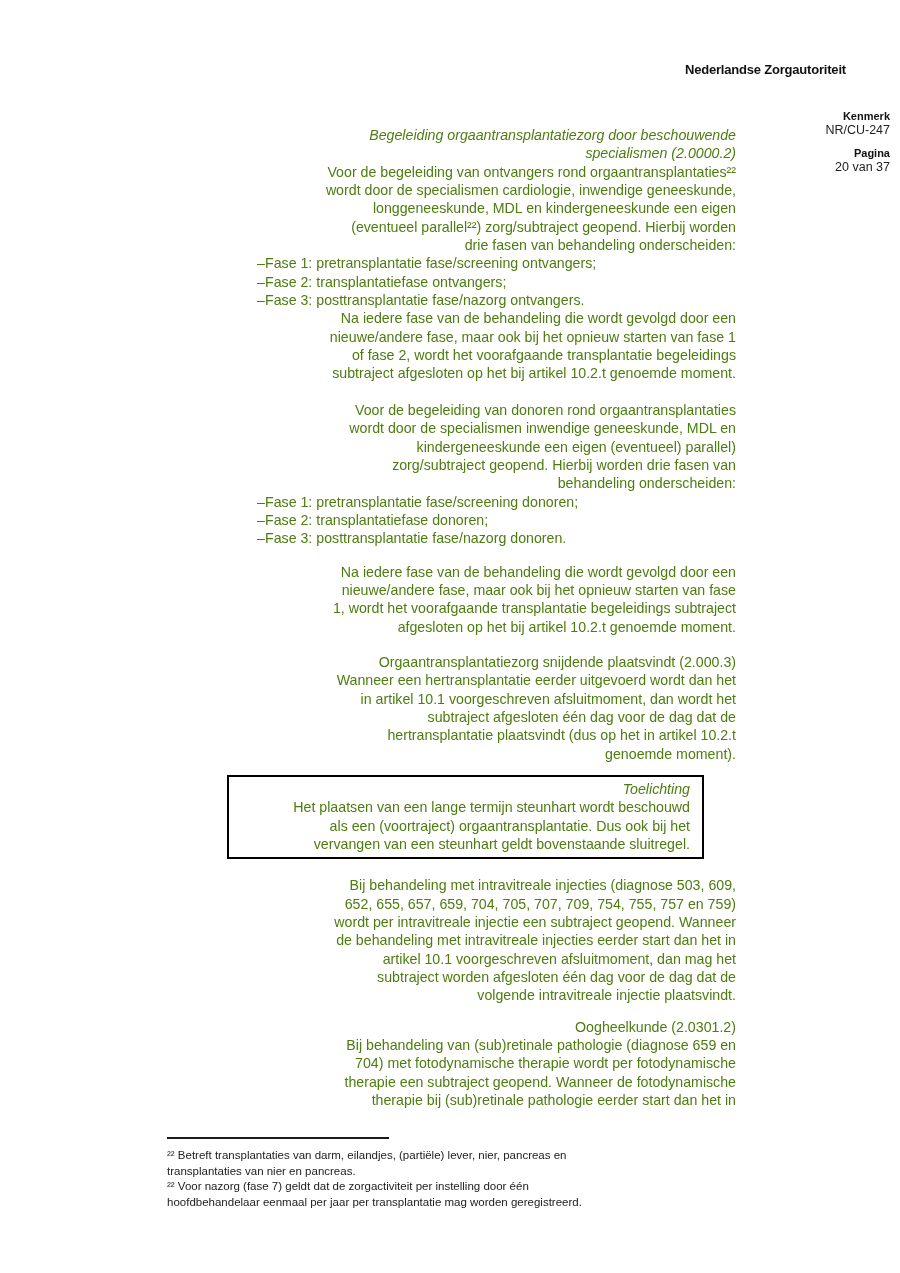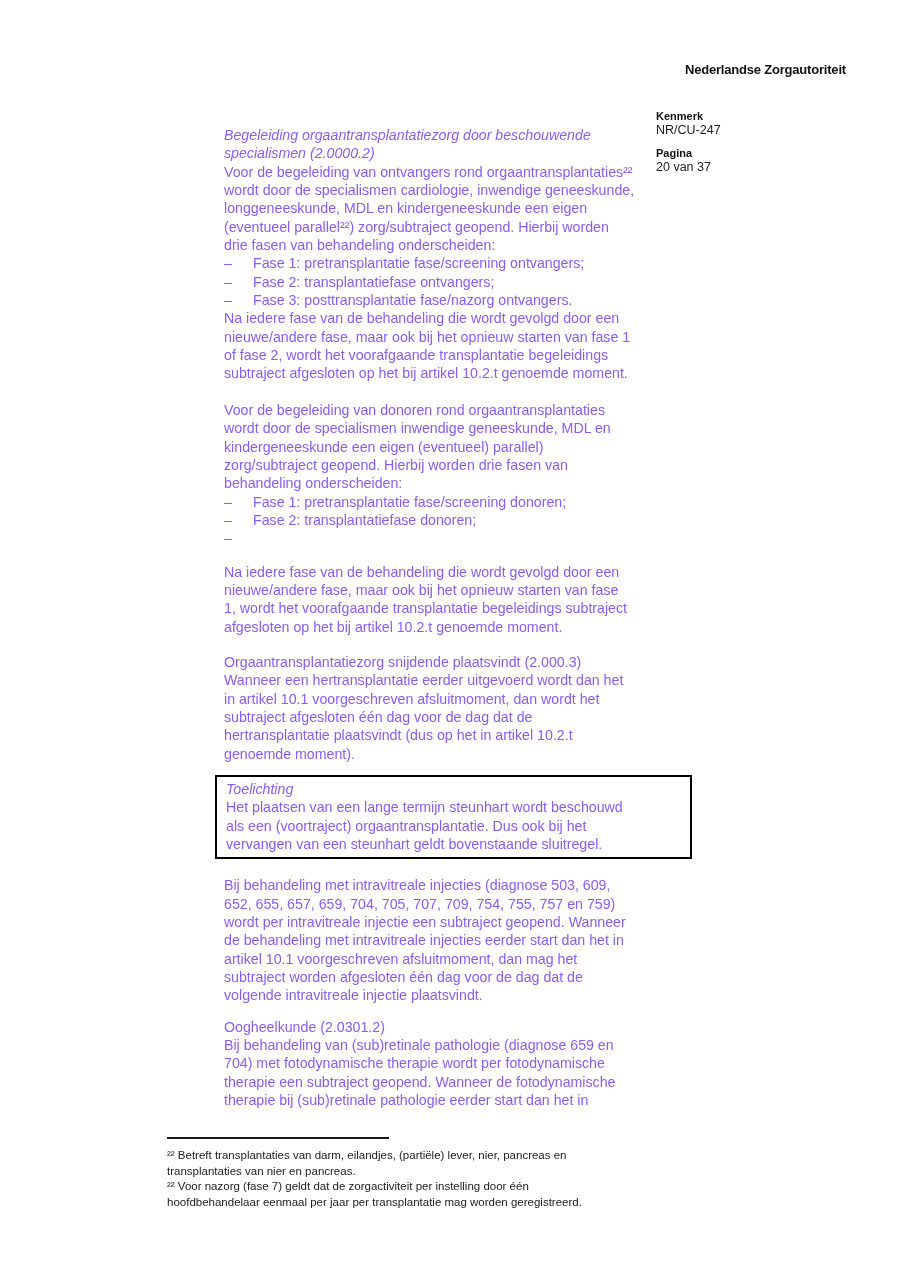--- a/index.html
+++ b/index.html
@@ -13,28 +13,28 @@
   }
   .page { position:absolute; inset:0; background:#fff;border-radius:31px; }
 
   
   .brand {
     position:absolute; left:685px; top:62px;
     font-weight:bold; font-size:13px; letter-spacing:-0.2px; color:#111;
   }
 
   
-  .meta { position:absolute; left:656px; top:110px; width:170px; }
+  .meta { position:absolute; left:720px; top:110px; width:170px;text-align:right; }
   .meta-label { font-weight:bold; font-size:11px; color:#111; }
   .meta-value { font-size:12.5px; color:#222; margin:1px 0 10px 0; }
 
   
   .main {
-    position:absolute; left:224px; top:126px; width:500px;
-    font-size:14.2px; line-height:18.35px; color:#8b5cf6;
+    position:absolute; left:236px; top:126px; width:500px;
+    font-size:14.2px; line-height:18.35px; color:#4d7c0f;text-align:right;
   }
   .lines { white-space:pre-line; }
   .italic { font-style:italic; }
 
   .list-row { display:flex; }
   .dash { flex:0 0 29px; }
 
   .sp18 { margin-top:18px; }
   .sp15 { margin-top:15px; }
   .sp17 { margin-top:17px; }
@@ -114,20 +114,21 @@
       <div class="list-row">
         <span class="dash">–</span>
         <span>Fase 1: pretransplantatie fase/screening donoren;</span>
       </div>
       <div class="list-row">
         <span class="dash">–</span>
         <span>Fase 2: transplantatiefase donoren;</span>
       </div>
       <div class="list-row">
         <span class="dash">–</span>
+        <span>Fase 3: posttransplantatie fase/nazorg donoren.</span>
       </div>
     </div>
 
     <div class="lines sp15">Na iedere fase van de behandeling die wordt gevolgd door een
 nieuwe/andere fase, maar ook bij het opnieuw starten van fase
 1, wordt het voorafgaande transplantatie begeleidings subtraject
 afgesloten op het bij artikel 10.2.t genoemde moment.</div>
 
     <div class="sp17">
       <div>Orgaantransplantatiezorg snijdende plaatsvindt (2.000.3)</div>

